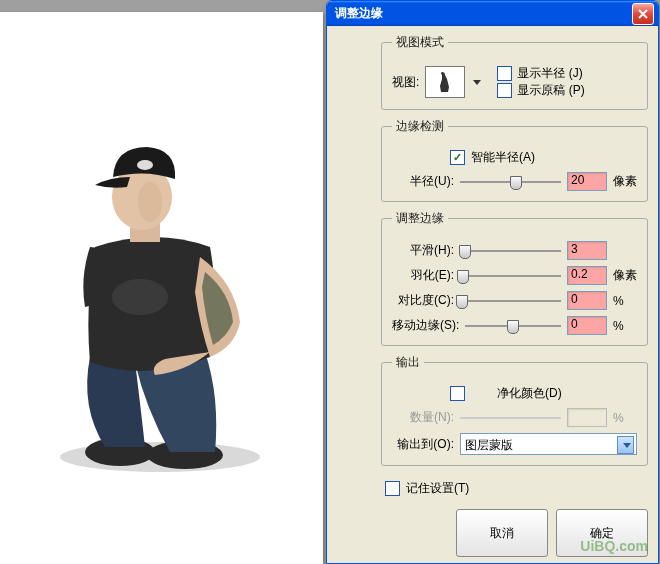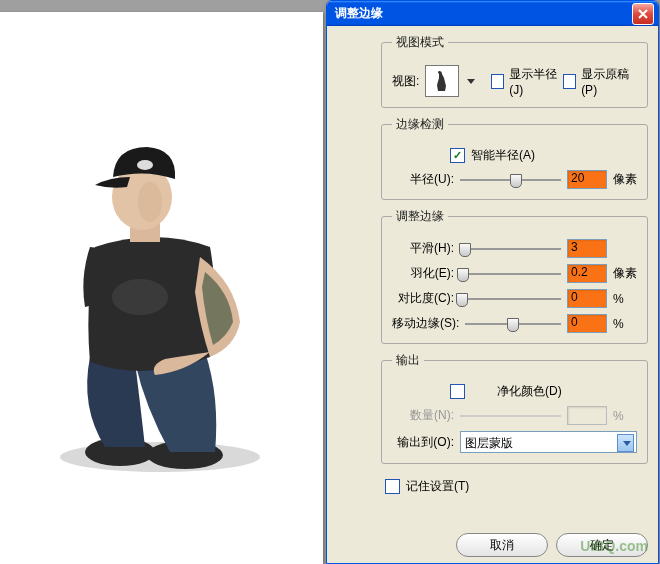--- a/index.html
+++ b/index.html
@@ -181,21 +181,21 @@
     height: 12px;
     background: linear-gradient(to bottom, #fafafa, #c8c8c8);
     border: 1px solid #666;
     border-radius: 0 0 5px 5px;
     transform: translateX(-50%);
   }
   .num-input {
     width: 32px;
     height: 17px;
     border: 1px solid #7b9ebd;
-    background: #f97316;
+    background: #fca5a5;
     text-align: left;
     padding: 0 3px;
     box-shadow: inset 1px 1px 2px rgba(0,0,0,0.1);
   }
   .num-input.disabled { background: #ece9d8; border-color:#bbb; color:#999;}
   .unit { min-width: 24px; }
   .select-box {
     flex: 1;
     height: 20px;
     border: 1px solid #7b9ebd;
@@ -222,28 +222,28 @@
     bottom: 6px;
     right: 10px;
     display: flex;
     gap: 8px;
   }
   .btn {
     min-width: 70px;
     height: 22px;
     border: 1px solid #888;
     background: linear-gradient(to bottom, #fff, #e4e4e4);
-    border-radius: 12px;
+    border-radius: 3px;
     display: flex;
     align-items: center;
     justify-content: center;
     cursor: pointer;
-    padding: 0 10px;
-  }
-  .view-checks { display:flex; margin-left:10px;}
+    padding: 12px 10px;
+  }
+  .view-checks { display:flex; flex-direction:column; margin-left:10px;}
   .check-line { display:flex; align-items:center; gap:5px;}
   .watermark {
     position: absolute;
     right: 12px;
     bottom: 10px;
     font-size: 14px;
     color: rgba(80,150,60,0.55);
     font-weight: bold;
     pointer-events: none;
   }

